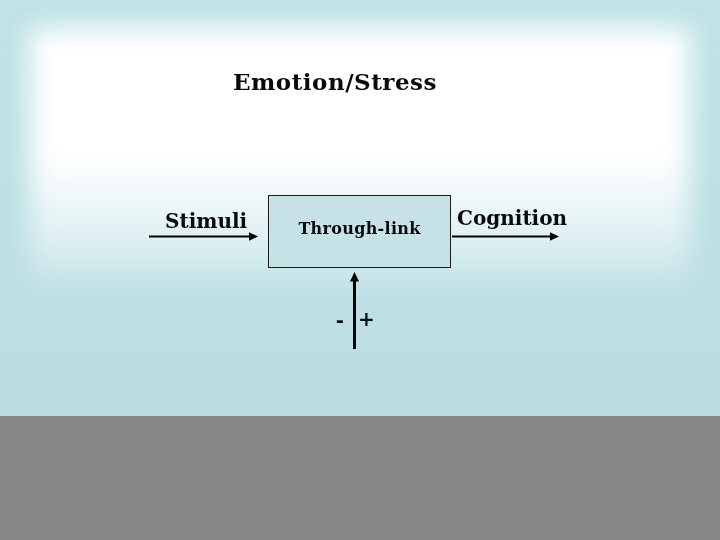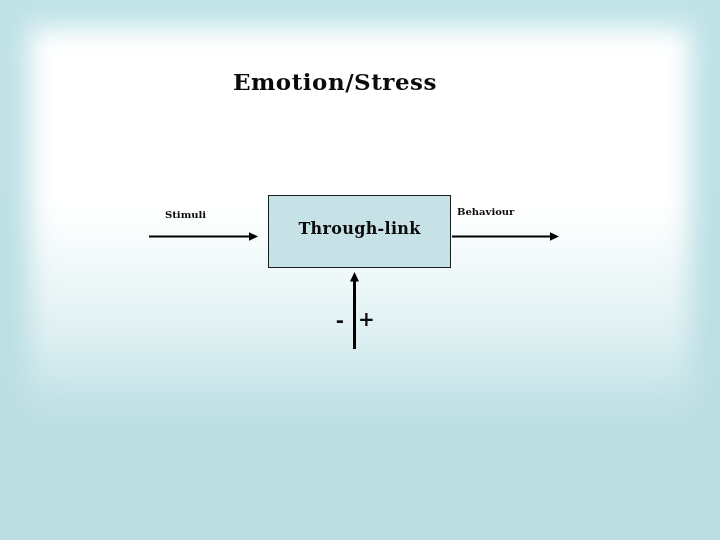--- a/index.html
+++ b/index.html
@@ -4,21 +4,21 @@
 <style>
   html, body {
     margin: 0;
     padding: 0;
     background: #888;
     font-family: "DejaVu Serif", "Liberation Serif", serif;
   }
   .slide {
     position: relative;
     width: 720px;
-    height: 540px;
+    height: 416px;
     overflow: hidden;
     background: linear-gradient(to bottom, #c0e3e8 0%, #bde0e5 55%, #bcdee3 100%);
   }
   
   .bg-glow {
     position: absolute;
     left: 30px;
     right: 30px;
     top: 28px;
     bottom: 112px;
@@ -36,21 +36,21 @@
     top: 68px;
     margin: 0;
     font-size: 23px;
     font-weight: 700;
     color: #0b0b0b;
     letter-spacing: 0.5px;
     white-space: nowrap;
   }
   .label {
     position: absolute;
-    font-size: 10px;
+    font-size: 20px;
     font-weight: 700;
     color: #0b0b0b;
     white-space: nowrap;
   }
   .label-stimuli { left: 165px; top: 209px; }
   .label-behaviour { left: 457px; top: 206px; }
   .box {
     position: absolute;
     left: 268px;
     width: 183px;
@@ -96,21 +96,21 @@
 <body>
 
 <div class="slide">
 
   <div class="bg-glow"></div>
 
   <h1 class="title">Emotion/Stress</h1>
 
   <div class="label label-stimuli">Stimuli</div>
 
-  <div class="label label-behaviour">Behaviour</div>
+  <div class="label label-behaviour">Cognition</div>
 
   <div class="box box-through">
     <span>Through-link</span>
   </div>
 
 
   <div class="sign sign-minus">-</div>
 
   <div class="sign sign-plus">+</div>
 

